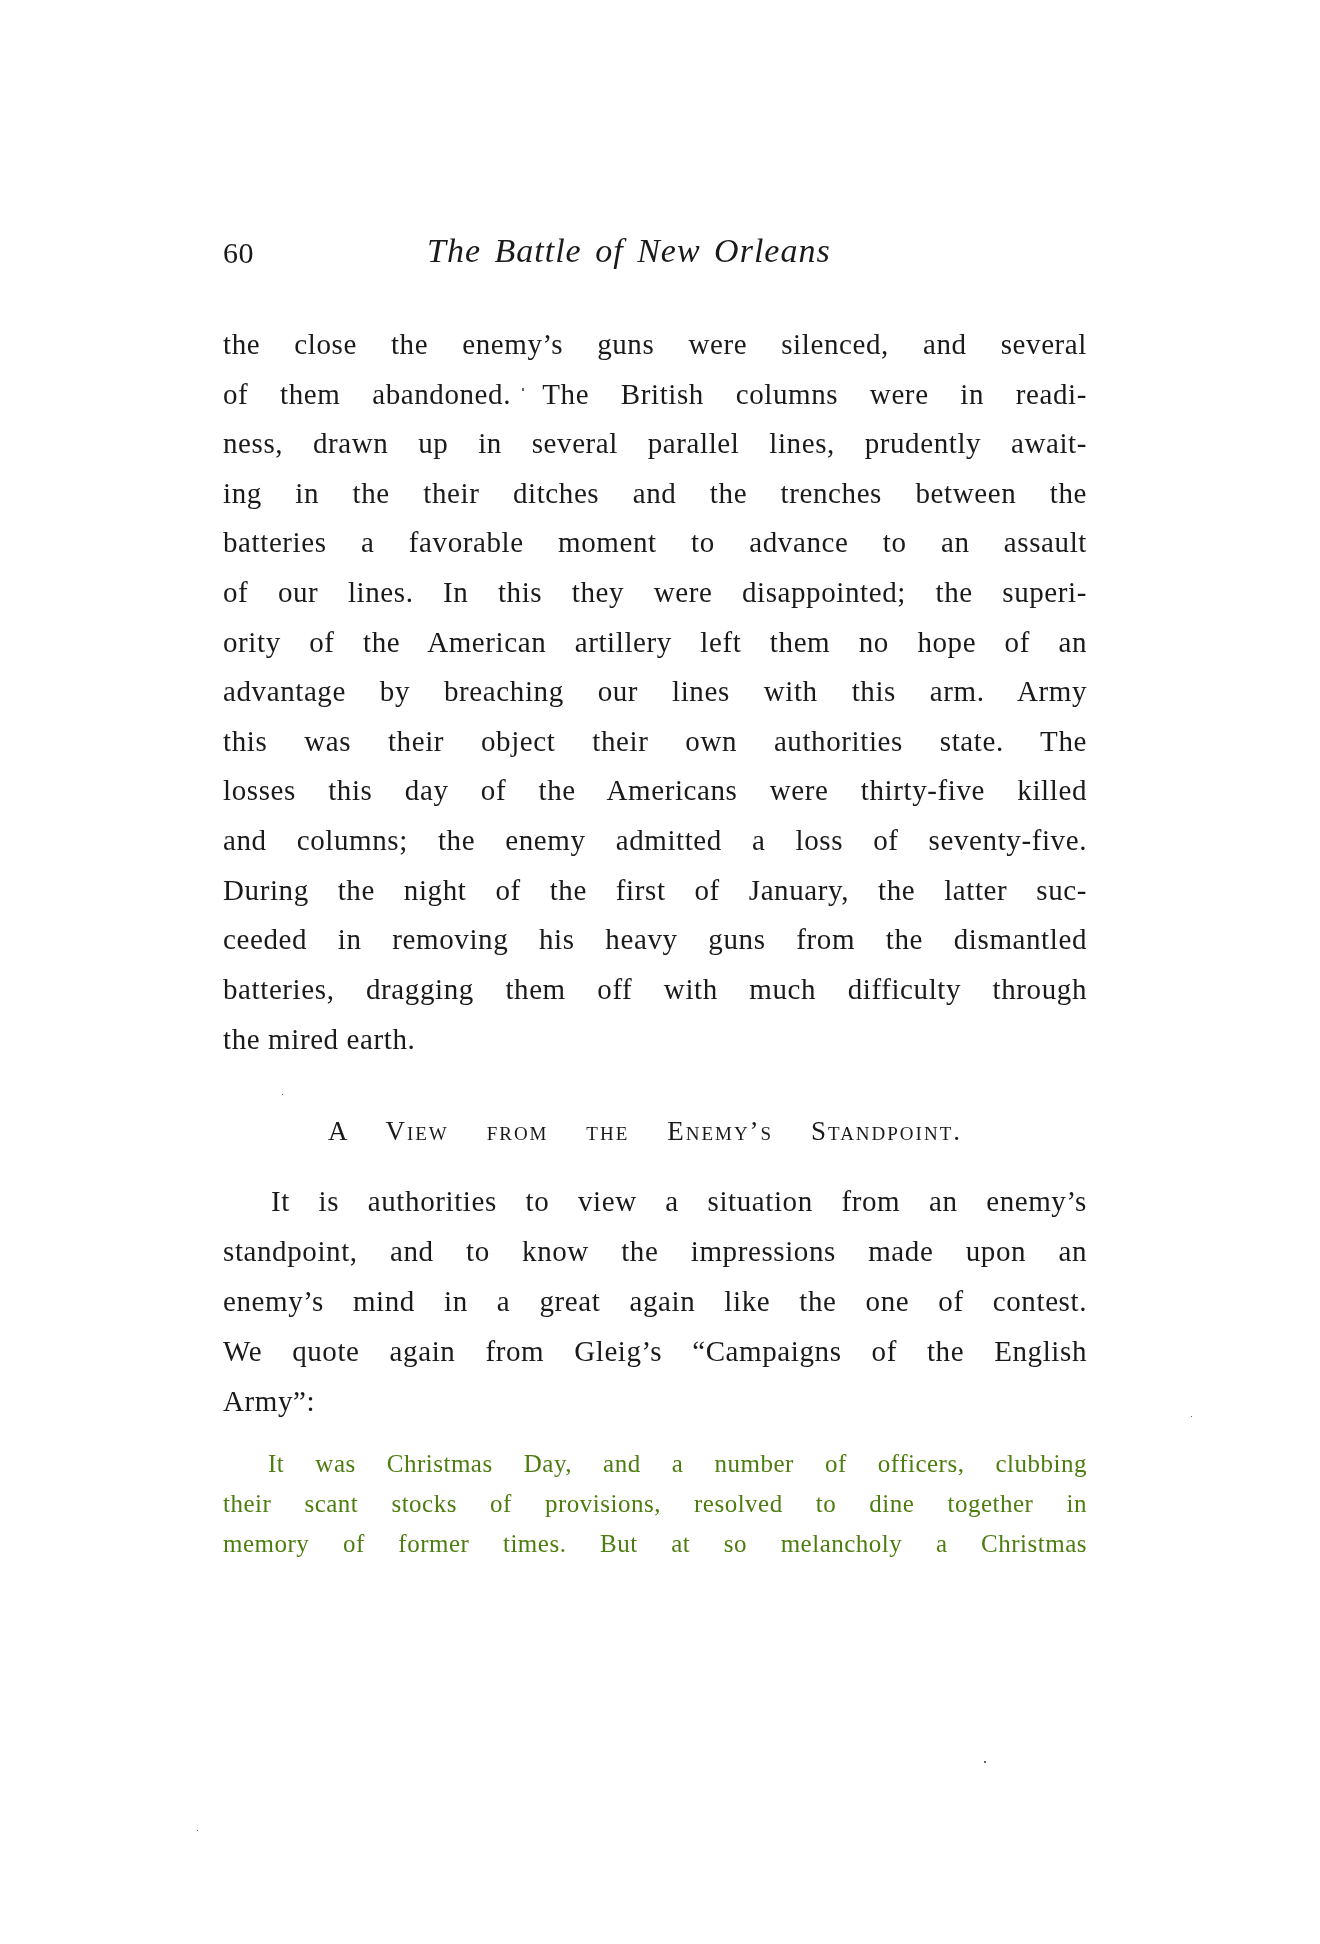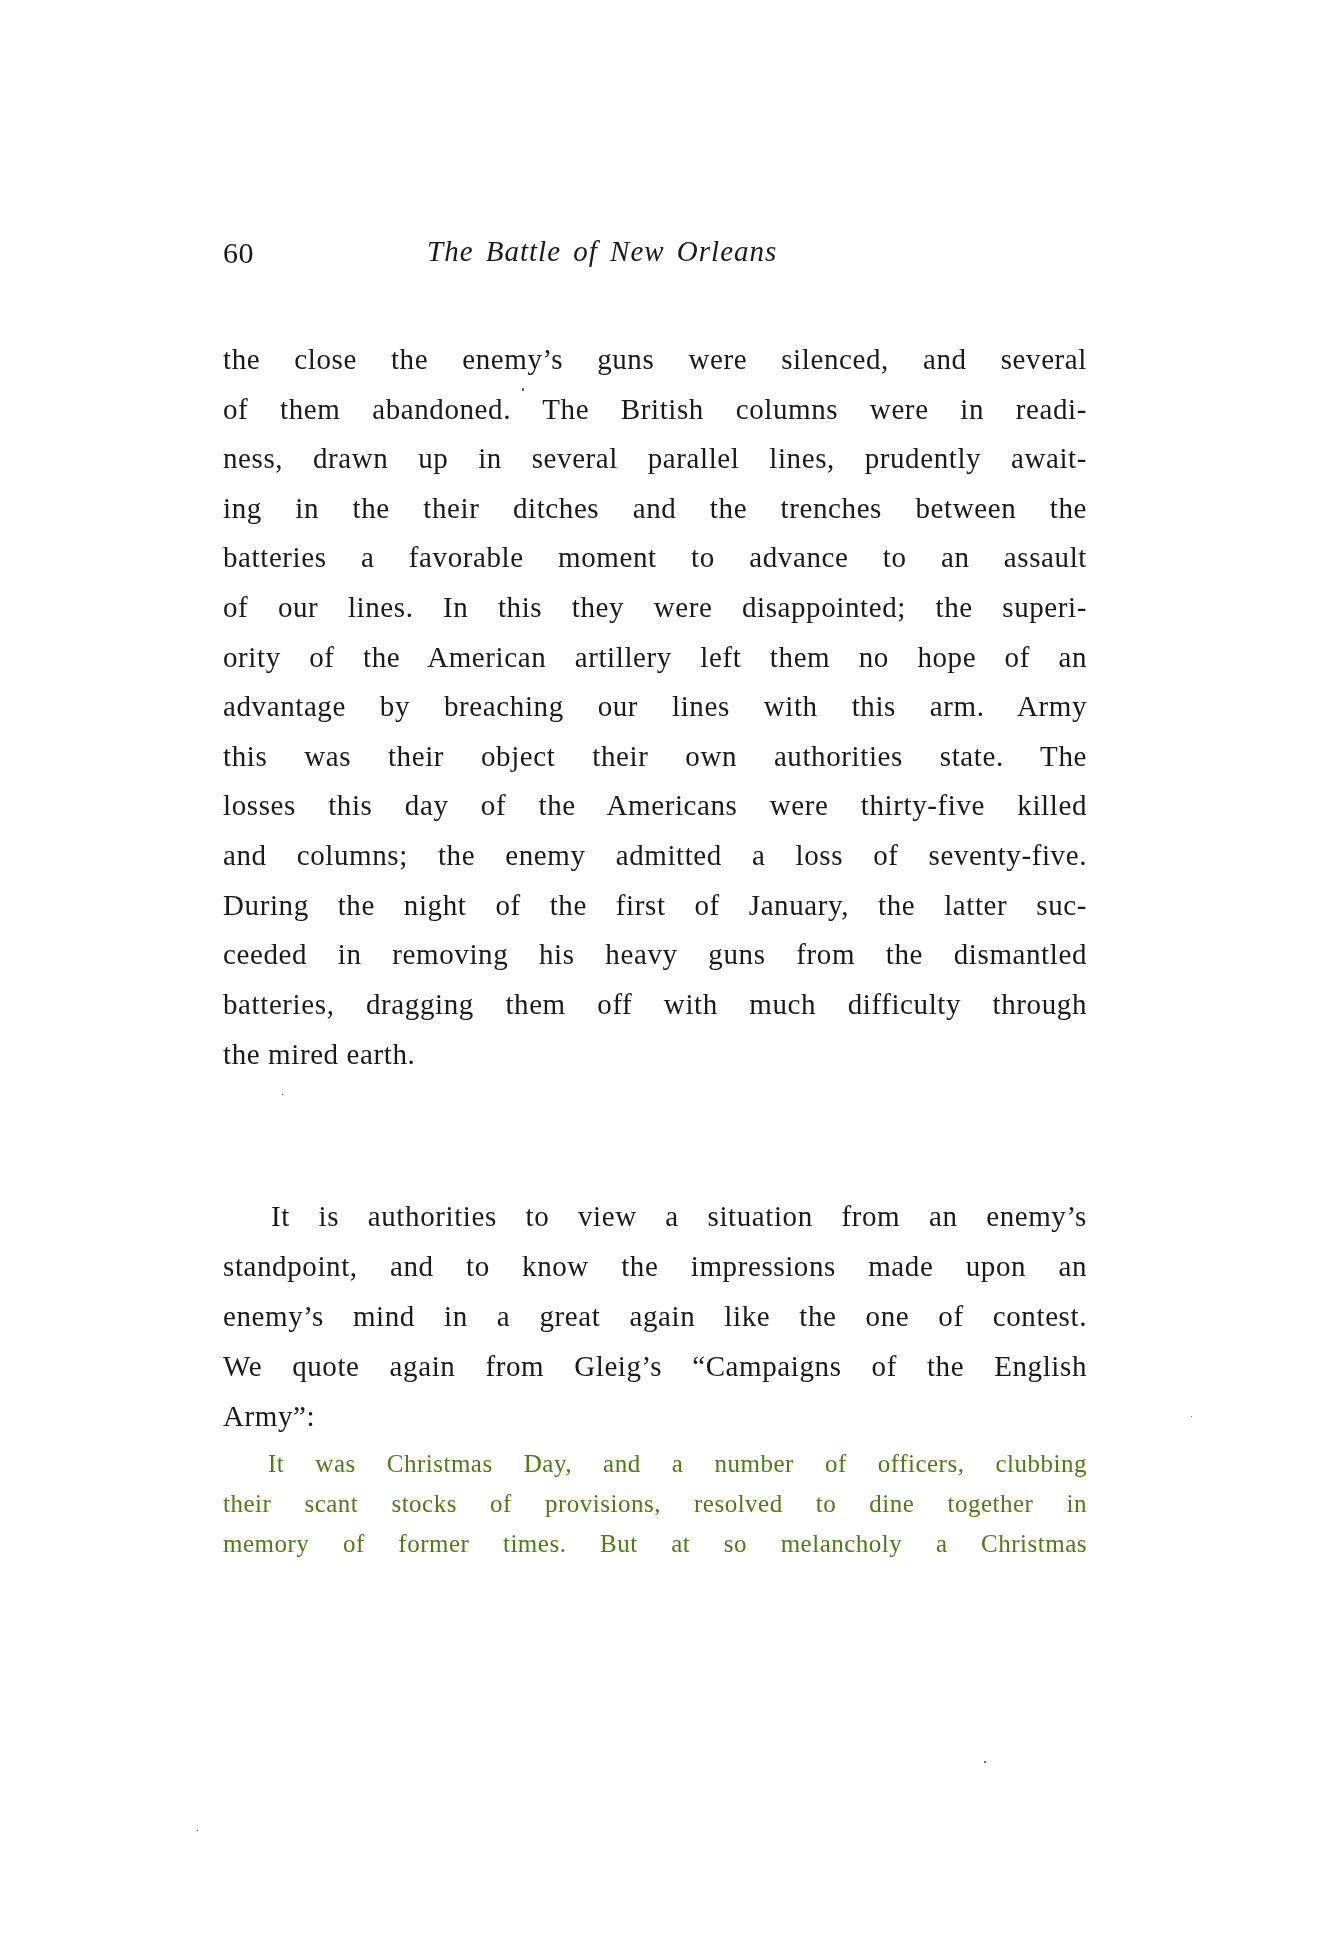--- a/index.html
+++ b/index.html
@@ -1,23 +1,23 @@
 <!DOCTYPE html>
 <html><head>
 <meta charset="utf-8">
 <style>
   html, body { margin: 0; padding: 0; background: #ffffff; }
   body { width: 1320px; height: 1944px; position: relative; overflow: hidden;
          font-family: "Liberation Serif", "DejaVu Serif", serif; color: #1a1a1a; }
   .page { position: absolute; left: 0; top: 0; width: 1221px; height: 1944px; }
   .page-number { position: absolute; left: 223px; top: 236px; font-size: 30px; line-height: 34px; letter-spacing: 0.5px; }
-  .running-title { position: absolute; left: 427px; top: 232px; width: 452px; font-size: 29px; line-height: 38px;
+  .running-title { position: absolute; left: 427px; top: 232px; width: 452px; font-size: 34px; line-height: 38px;
                    font-style: italic; white-space: nowrap; letter-spacing: 1px; word-spacing: 4px; }
   .line { position: absolute; left: 223px; width: 864px; font-size: 29px; line-height: 34px; height: 34px;
-          white-space: nowrap; text-align: justify; text-align-last: justify; letter-spacing: 0.6px; margin-top: 15px; }
+          white-space: nowrap; text-align: justify; text-align-last: justify; letter-spacing: 0.6px; }
   .line.last { text-align-last: left; }
   .line.indent { left: 271px; width: 816px; }
   .section-heading { position: absolute; left: 328px; top: 1113px; width: 634px; font-size: 27px; line-height: 36px;
                      font-variant: small-caps; white-space: nowrap; letter-spacing: 2px;
                      text-align: justify; text-align-last: justify; }
   .qline { position: absolute; left: 223px; width: 864px; font-size: 25px; line-height: 30px; height: 30px;
            white-space: nowrap; text-align: justify; text-align-last: justify; letter-spacing: 0.5px; color: #4d7c0f; }
   .qline.indent { left: 268px; width: 819px; }
   .speck { position: absolute; background: #666; width: 2px; height: 2px; }
 </style>
@@ -40,20 +40,21 @@
     <div class="line" style="top:674px">advantage by breaching our lines with this arm. Army</div>
     <div class="line" style="top:724px">this was their object their own authorities state. The</div>
     <div class="line" style="top:773px">losses this day of the Americans were thirty-five killed</div>
     <div class="line" style="top:823px">and columns; the enemy admitted a loss of seventy-five.</div>
     <div class="line" style="top:873px">During the night of the first of January, the latter suc-</div>
     <div class="line" style="top:922px">ceeded in removing his heavy guns from the dismantled</div>
     <div class="line" style="top:972px">batteries, dragging them off with much difficulty through</div>
     <div class="line last" style="top:1022px">the mired earth.</div>
   </div>
 
+  <div class="section-heading">A View from the Enemy’s Standpoint.</div>
 
   <div>
     <div class="line indent" style="top:1184px">It is authorities to view a situation from an enemy’s</div>
     <div class="line" style="top:1234px">standpoint, and to know the impressions made upon an</div>
     <div class="line" style="top:1284px">enemy’s mind in a great again like the one of contest.</div>
     <div class="line" style="top:1334px">We quote again from Gleig’s “Campaigns of the English</div>
     <div class="line last" style="top:1384px">Army”:</div>
   </div>
 
   <div>

